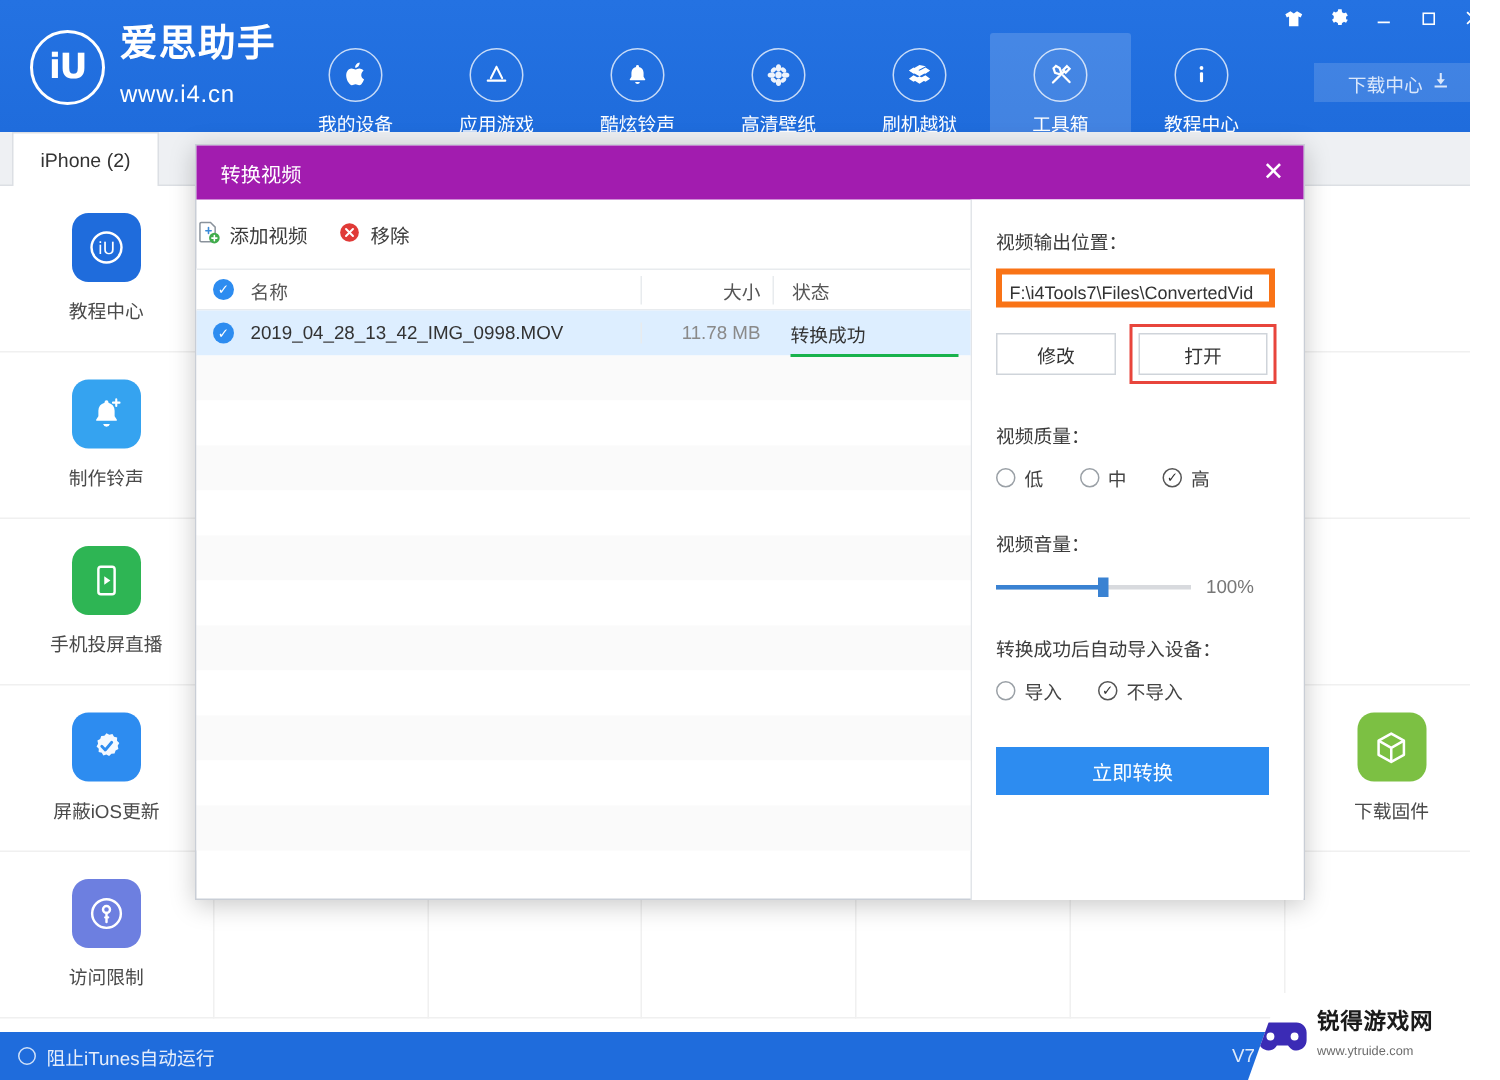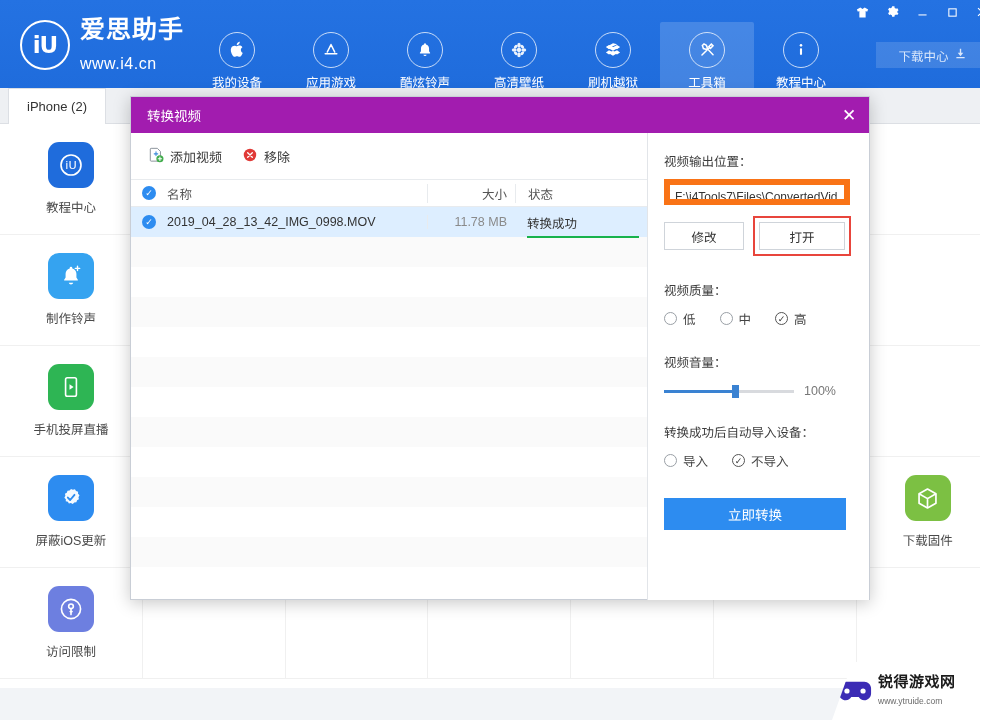--- a/index.html
+++ b/index.html
@@ -132,21 +132,21 @@
     width: 40px; height: 36px;
     display: flex; align-items: center; justify-content: center;
     color: #fff; font-size: 17px; cursor: pointer;
   }
   .modal-body { display: flex; height: 467px; }
   .modal-left { width: 518px; border-right: 1px solid #e2e5e9; position: relative; }
   .modal-right { width: 221px; position: relative; background:#fff; }
 
   .lt-toolbar {
     height: 46px; display: flex; align-items: center;
-    padding-left: 17px; gap: 20px;
+    gap: 20px;
   }
   .tb-btn { display: flex; align-items: center; gap: 6px; font-size: 13px; color: #3c3c3c; cursor: pointer; }
 
   .list-head {
     height: 28px; display: flex; align-items: center;
     border-top: 1px solid #e8ebee; border-bottom: 1px solid #e8ebee;
     font-size: 12.5px; color: #555; background: #fff;
   }
   .chkbox {
     width: 14px; height: 14px; border-radius: 50%;
@@ -170,21 +170,21 @@
   .state-cell { position: relative; width: 132px; padding-left: 12px; }
   .state-bar {
     position: absolute; left: 12px; bottom: -6px;
     width: 112px; height: 2px; background: #18b24c;
   }
 
   
   .rp { padding: 18px 18px 0 16px; }
   .rp-label { font-size: 12.5px; color: #3c3c3c; margin-bottom: 9px; }
   .path-input {
-    width: 186px; height: 26px; border: 6px solid #f97316;
+    width: 186px; height: 26px; border: 4px solid #f97316;
     font-size: 12px; color: #333; padding: 0 5px;
     line-height: 24px; white-space: nowrap; overflow: hidden;
     background: #fff; font-family: "Liberation Sans", sans-serif;
   }
   .btn-row { display: flex; gap: 9px; margin-top: 11px; align-items: center; }
   .gbtn {
     width: 86px; height: 28px; border: 1px solid #cfd4da; background: #fff;
     font-size: 12.5px; color: #333; cursor: pointer;
     display: flex; align-items: center; justify-content: center;
   }
@@ -597,20 +597,31 @@
               </div>
             </div>
           </div>
 
           <div class="primary-btn">立即转换</div>
         </div>
       </div>
     </div>
   </div>
 
+  <div class="footer">
+    <div class="foot-left">
+      <span class="circle-o"></span>
+      <span>阻止iTunes自动运行</span>
+    </div>
+    <div class="foot-right">
+      <span class="ver">V7.93</span>
+      <span class="fbtn">意见反馈</span>
+      <span class="fbtn">微信</span>
+    </div>
+  </div>
 
   <div class="watermark">
     <span class="wm-pad">
       <svg width="34" height="22" viewBox="0 0 40 26" fill="#3b2bb5">
           <path d="M9 2h22c4.4 0 8 3.6 8 8v6c0 4.4-3.6 8-8 8-3.3 0-5.2-2-6.6-4h-8.8C14.2 22 12.3 24 9 24c-4.4 0-8-3.6-8-8v-6c0-4.4 3.6-8 8-8z"></path>
           <circle cx="10.5" cy="13" r="3.1" fill="#fff"></circle>
           <circle cx="29.5" cy="13" r="3.1" fill="#fff"></circle>
         </svg>
     </span>
     <span class="wm-txt">

